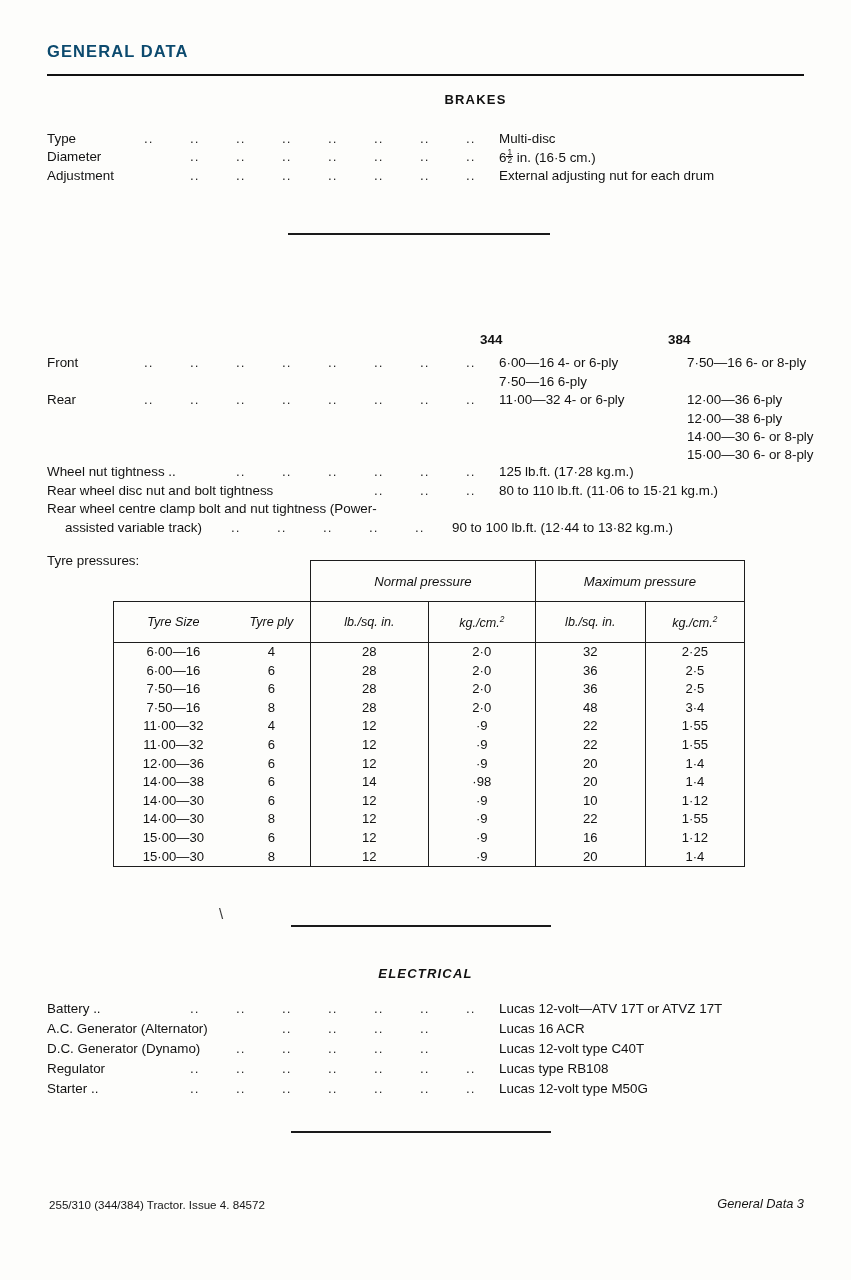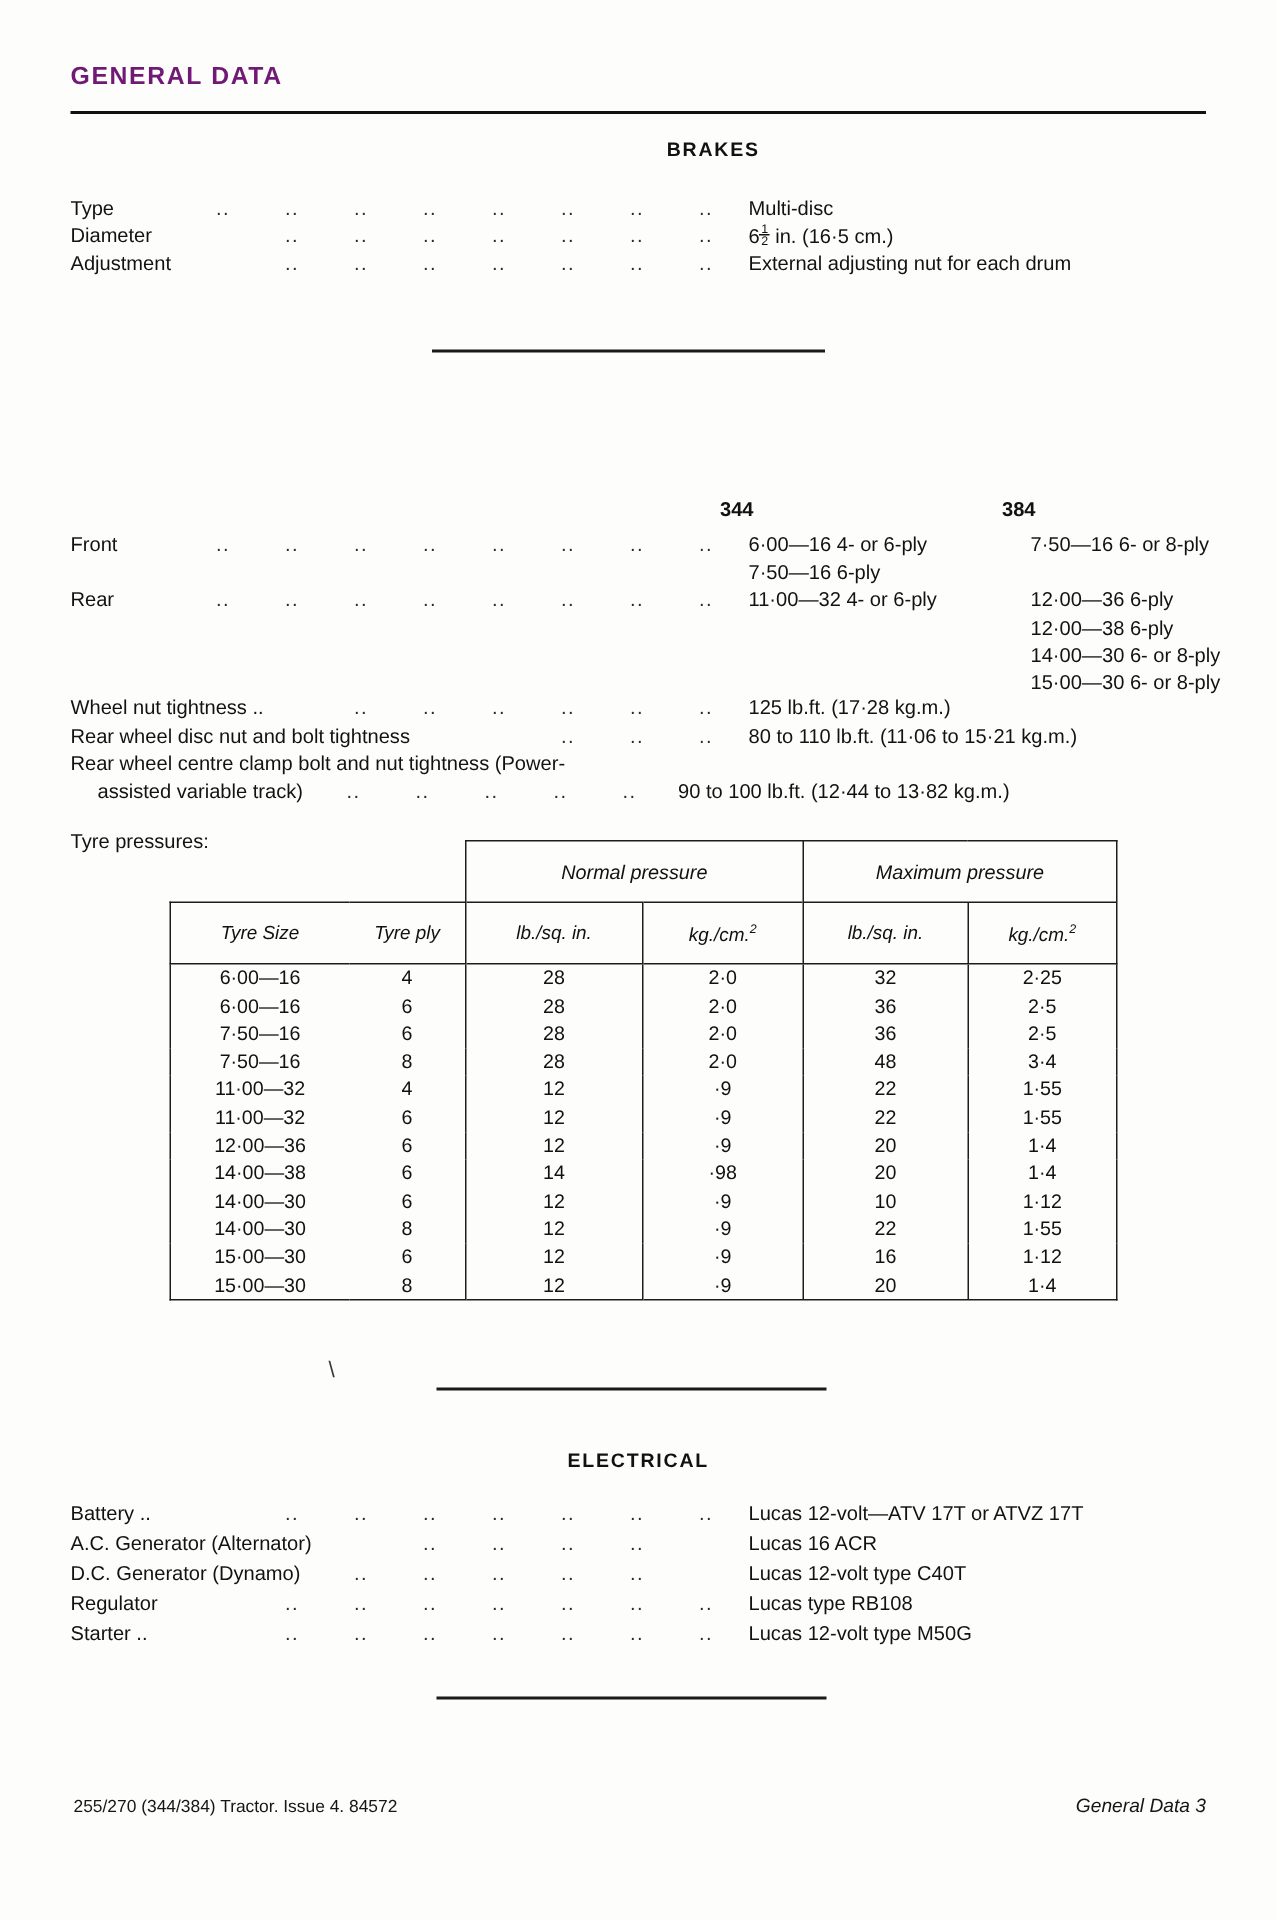--- a/index.html
+++ b/index.html
@@ -21,21 +21,21 @@
   }
 
   
   .page-header {
     position: absolute;
     left: 47px;
     top: 42px;
     font-size: 16.5px;
     font-weight: bold;
     letter-spacing: 1.1px;
-    color: #701a75;
+    color: #0c4a6e;
   }
   .header-rule {
     position: absolute;
     left: 47px;
     top: 74px;
     width: 757px;
     height: 2.4px;
     background: #111;
   }
 
@@ -452,21 +452,21 @@
             <td class="data c-mp-kg bl br bb">1·4</td>
           </tr>
         </tbody>
     </table>
   </div>
 
   <div class="artefact" style="left:219px; top:905px;">\</div>
 
   <div class="divider" style="left:291px; top:925px; width:260px;"></div>
 
-  <div class="section-title" style="left:0; top:966px; width:851px;">ELECTRICAL</div>
+  <div class="section-title" style="left:0; top:966px; width:851px;font-style:italic;">ELECTRICAL</div>
 
   <div class="spec-row" style="left:47px; top:1001px;">
     <span class="spec-label">Battery ..</span>
     <span class="leaders">
         <span style="left: 143px;">..</span>
         <span style="left: 189px;">..</span>
         <span style="left: 235px;">..</span>
         <span style="left: 281px;">..</span>
         <span style="left: 327px;">..</span>
         <span style="left: 373px;">..</span>
@@ -521,16 +521,16 @@
         <span style="left: 281px;">..</span>
         <span style="left: 327px;">..</span>
         <span style="left: 373px;">..</span>
         <span style="left: 419px;">..</span>
       </span>
     <span class="spec-value val-col-a">Lucas 12-volt type M50G</span>
   </div>
 
   <div class="divider" style="left:291px; top:1131px; width:260px;"></div>
 
-  <div class="footer-left">255/270 (344/384) Tractor.   Issue 4.   84572</div>
+  <div class="footer-left">255/310 (344/384) Tractor.   Issue 4.   84572</div>
   <div class="footer-right">General Data 3</div>
 
 </div>
 
 </body></html>

